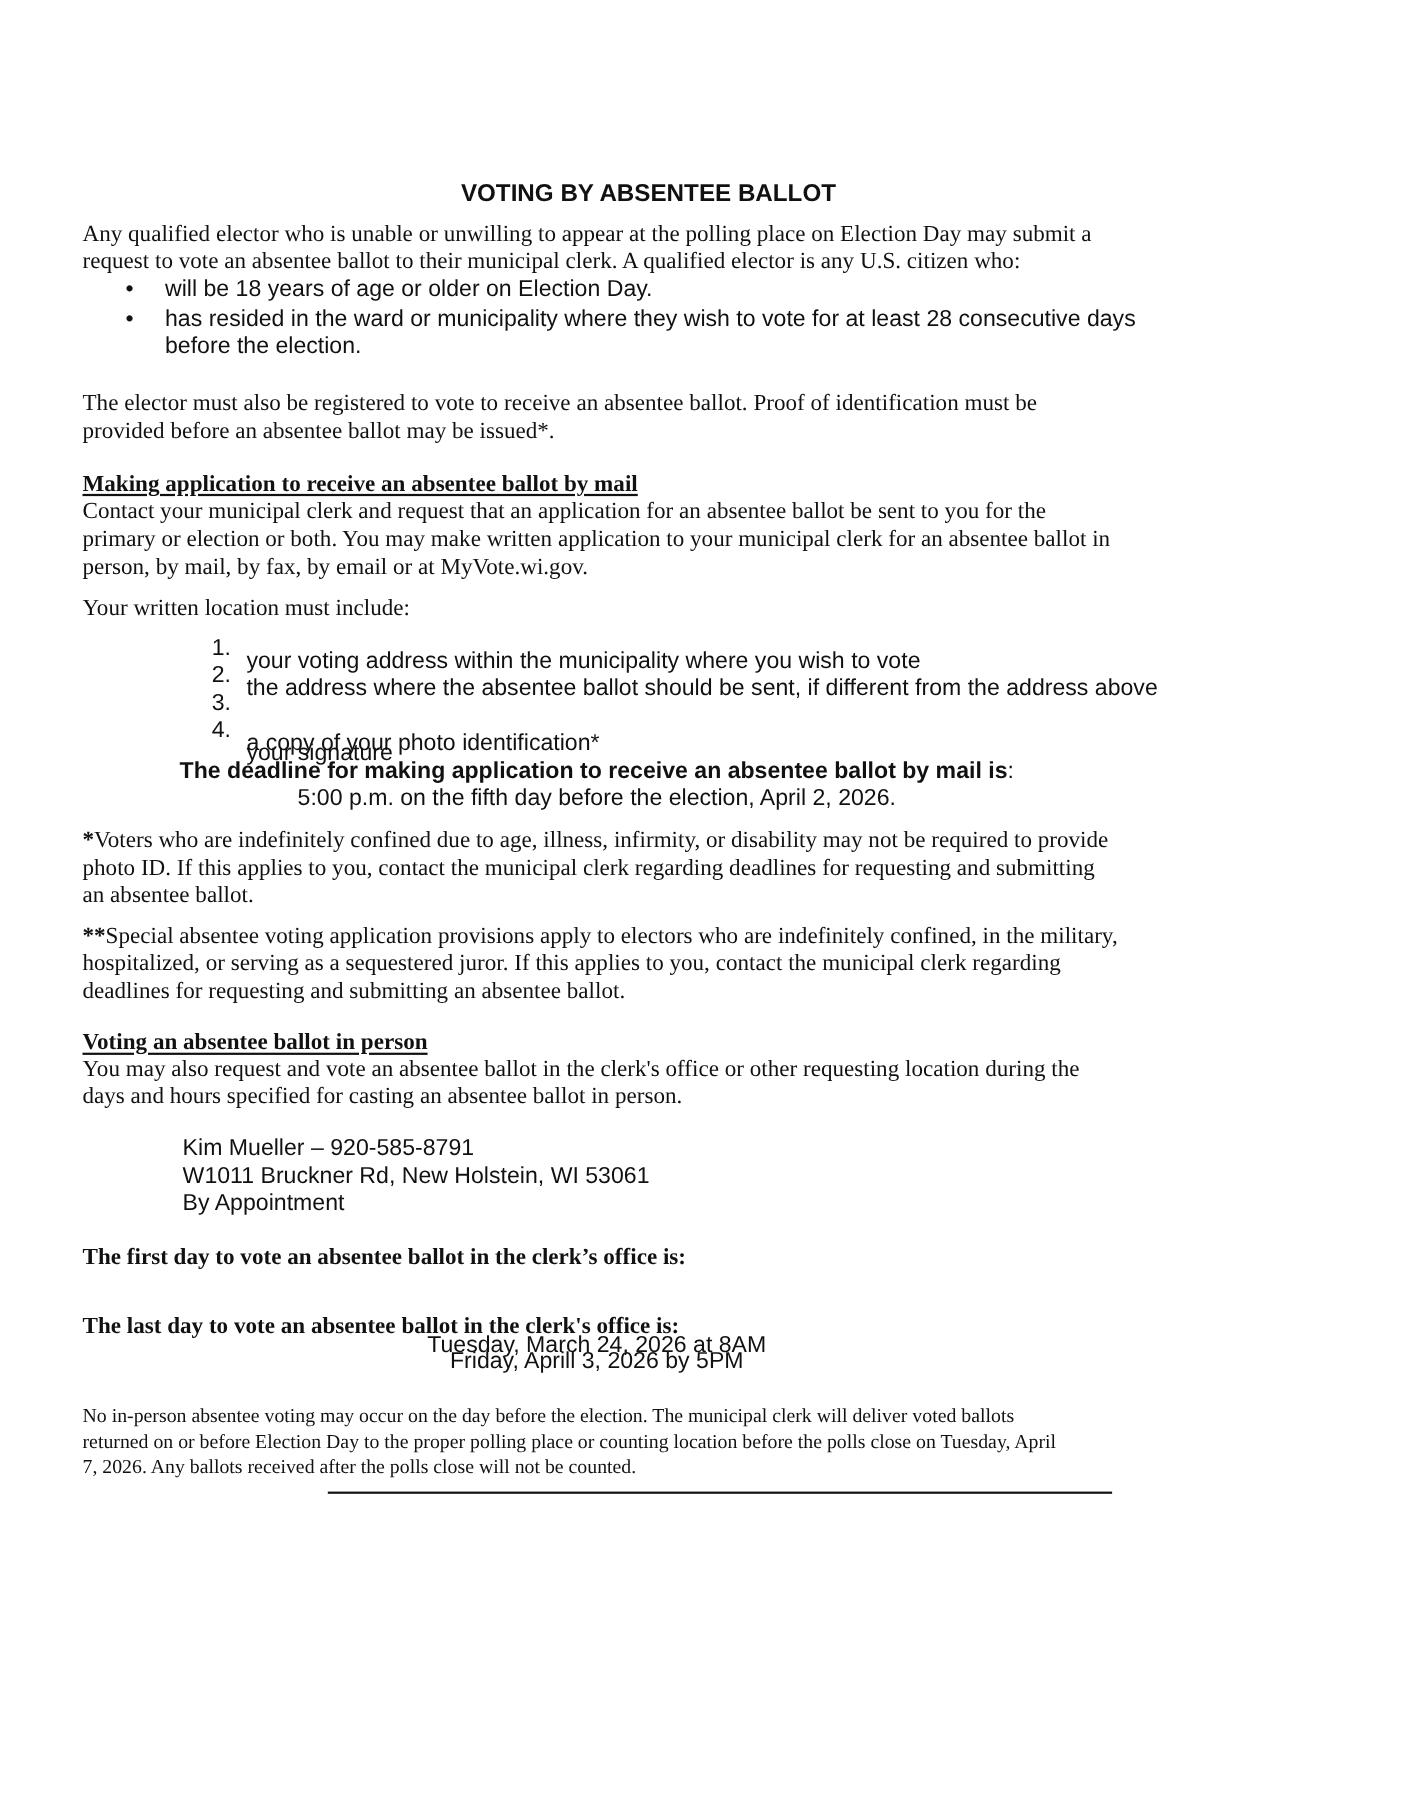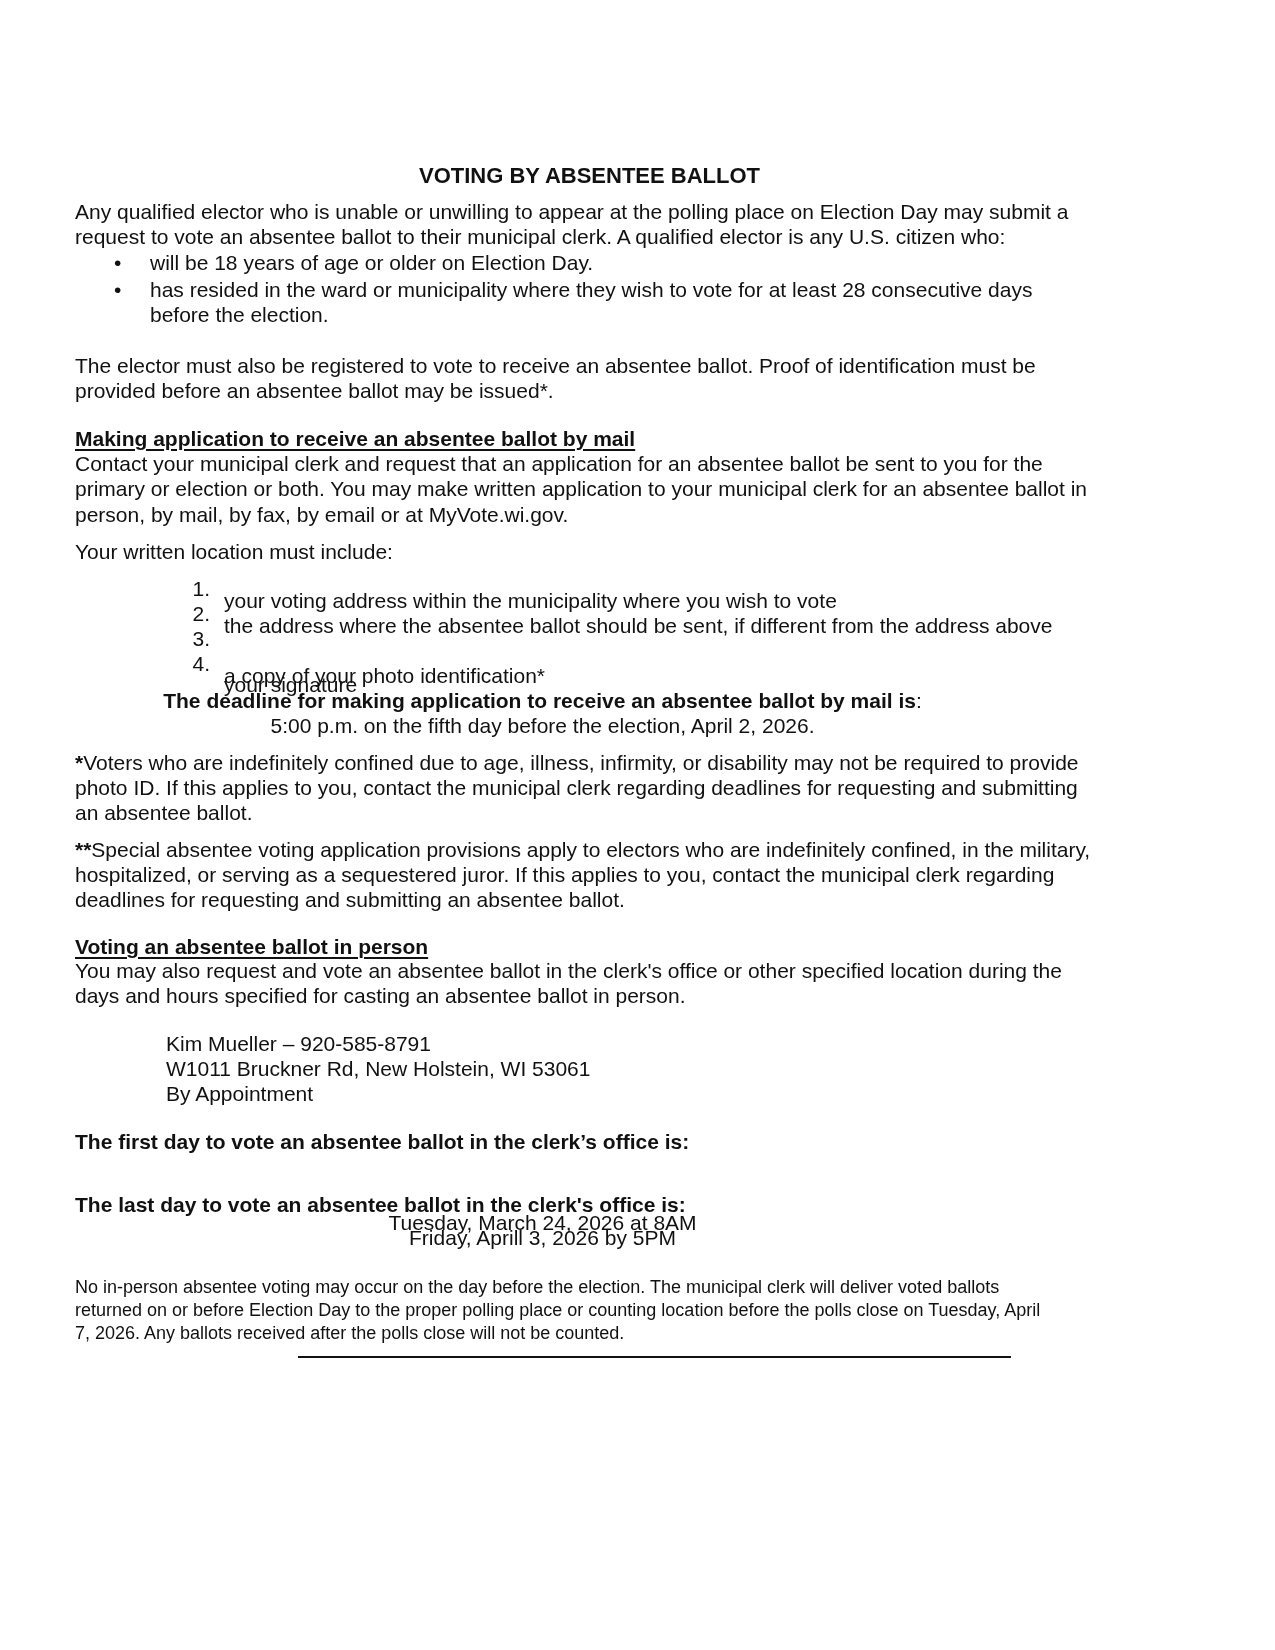--- a/index.html
+++ b/index.html
@@ -2,21 +2,21 @@
 <html><head>
   <meta charset="utf-8">
   <style>
     html, body { margin: 0; padding: 0; background: #ffffff; }
     body {
       width: 1275px; height: 1650px; position: relative; overflow: hidden;
       font-family: "Liberation Sans", sans-serif; color: #111111;
       font-size: 21px; line-height: 26px;
     }
     .abs { position: absolute; white-space: nowrap; }
-    .left { left: 75px; }
+    .left { left: 75px; font-family: Liberation Serif, serif; }
     .title { top: 148px; left: 0; width: 1179px; text-align: center; font-weight: bold; font-size: 22px; margin-top: 15px; }
     .bold { font-weight: bold; }
     .under { font-weight: bold; text-decoration: underline; text-decoration-thickness: 2px; text-underline-offset: 3px; }
     .center-line { left: 0; width: 1085px; text-align: center; }
     .bullet { position: absolute; left: 114px; }
     .btext { position: absolute; left: 150px; }
     .num { position: absolute; left: 186px; width: 24px; text-align: right; }
     .ntext { position: absolute; left: 224px; margin-top: 12px; }
     .small { font-size: 18px; line-height: 24px; }
     .rule { position: absolute; left: 298px; width: 713px; top: 1432px; height: 0; border-top: 2px solid #111; }
@@ -90,21 +90,21 @@
   </div>
 
   <div>
     <div class="abs left" style="top:837px"><span class="bold">**</span><span>Special absentee voting application provisions apply to electors who are indefinitely confined, in the military,</span></div>
     <div class="abs left" style="top:862px">hospitalized, or serving as a sequestered juror.  If this applies to you, contact the municipal clerk regarding</div>
     <div class="abs left" style="top:887px">deadlines for requesting and submitting an absentee ballot.</div>
   </div>
 
   <div>
     <div class="abs left under" style="top:934px">Voting an absentee ballot in person</div>
-    <div class="abs left" style="top:958px">You may also request and vote an absentee ballot in the clerk's office or other specified location during the</div>
+    <div class="abs left" style="top:958px">You may also request and vote an absentee ballot in the clerk's office or other requesting location during the</div>
     <div class="abs left" style="top:983px">days and hours specified for casting an absentee ballot in person.</div>
 
     <div>
       <div class="abs" style="left:166px; top:1031px">Kim Mueller – 920-585-8791</div>
       <div class="abs" style="left:166px; top:1056px">W1011 Bruckner Rd, New Holstein, WI 53061</div>
       <div class="abs" style="left:166px; top:1081px">By Appointment</div>
     </div>
 
     <div class="abs left bold" style="top:1129px">The first day to vote an absentee ballot in the clerk’s office is:</div>
     <div class="abs center-line" style="top:1210px">Tuesday, March 24, 2026 at 8AM</div>

